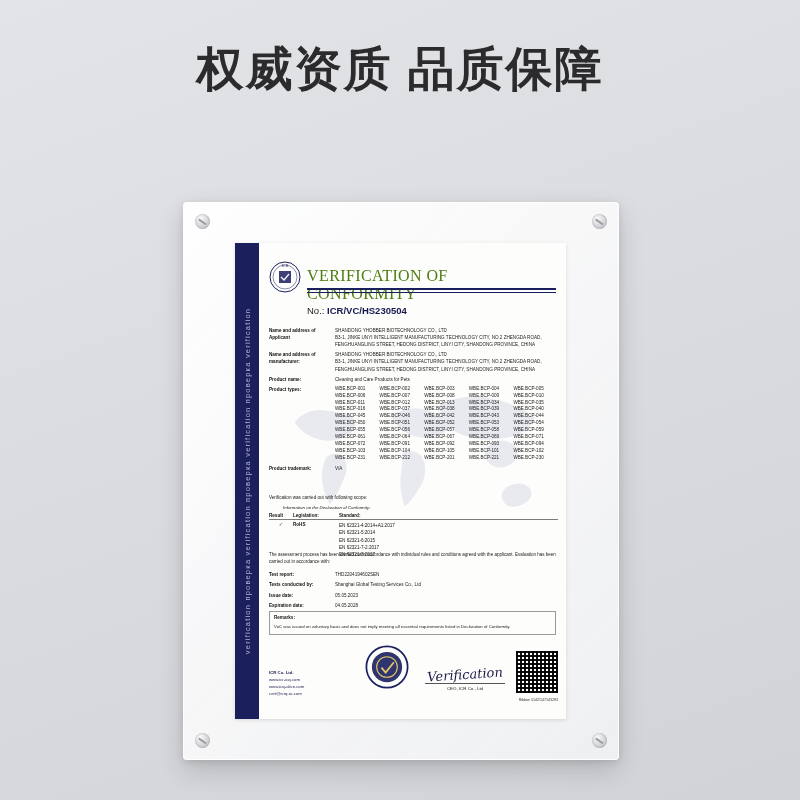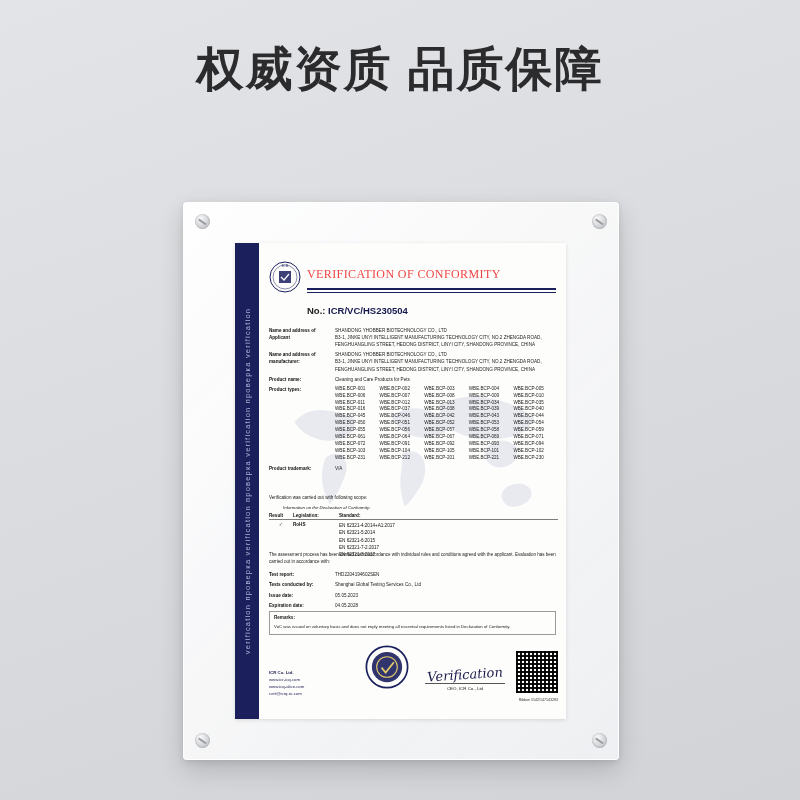--- a/index.html
+++ b/index.html
@@ -149,23 +149,23 @@
     top: 0;
     width: 32px;
     height: 32px;
   }
   .cert-title {
     position: absolute;
     left: 38px;
     top: 6px;
     right: 0;
     font-family: "Liberation Serif", serif;
-    font-size: 12px;
+    font-size: 16px;
     letter-spacing: 0.4px;
-    color: #ef4444;
+    color: #4d7c0f;
   }
   .title-rule {
     position: absolute;
     left: 38px;
     right: 0;
     top: 27px;
     height: 2px;
     background: #1a1f5e;
   }
   .title-rule2 {
@@ -178,21 +178,21 @@
   }
 
   .cert-no {
     position: absolute;
     left: 48px;
     top: 62px;
     font-size: 9.5px;
     font-weight: 700;
     color: #14184e;
   }
-  .cert-no .lbl { font-weight: 700; color: #222; text-align: right; }
+  .cert-no .lbl { font-weight: 400; color: #222; text-align: right; }
 
   
   .fields {
     position: absolute;
     left: 10px;
     top: 84px;
     right: 8px;
     font-size: 4.6px;
     color: #1a1a1a;
     line-height: 1.55;

